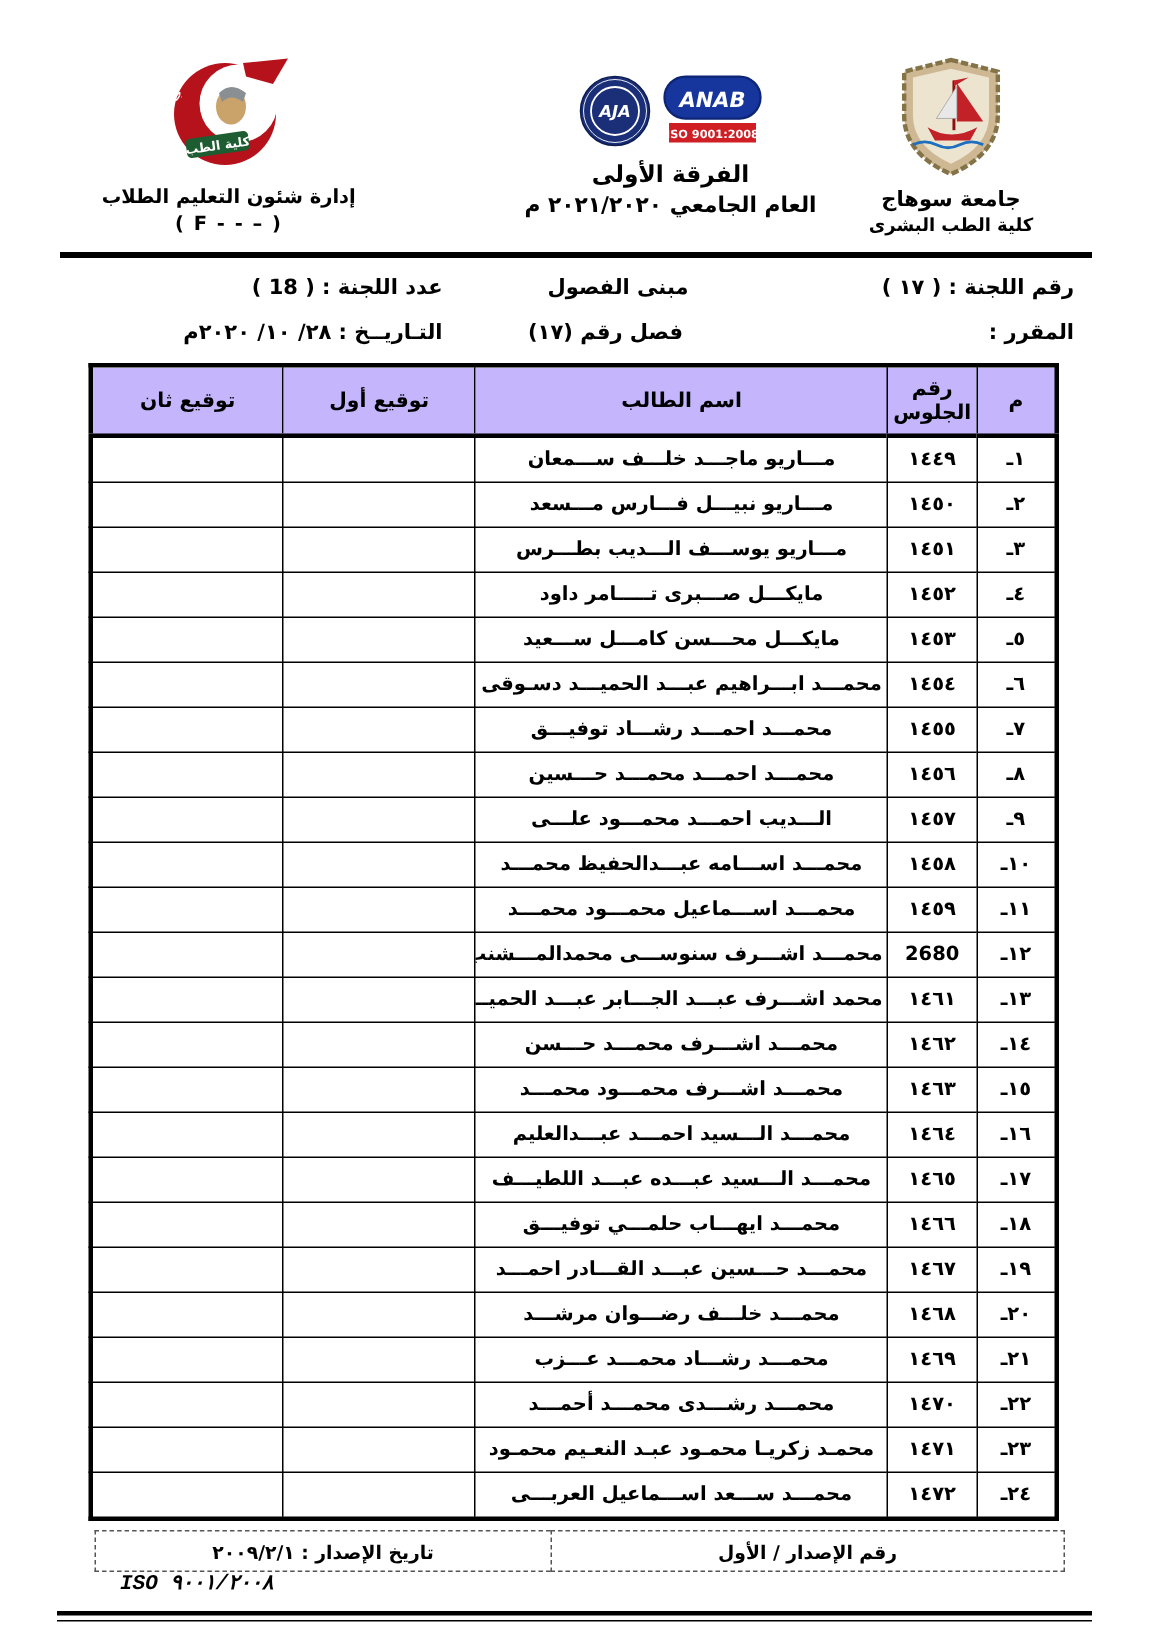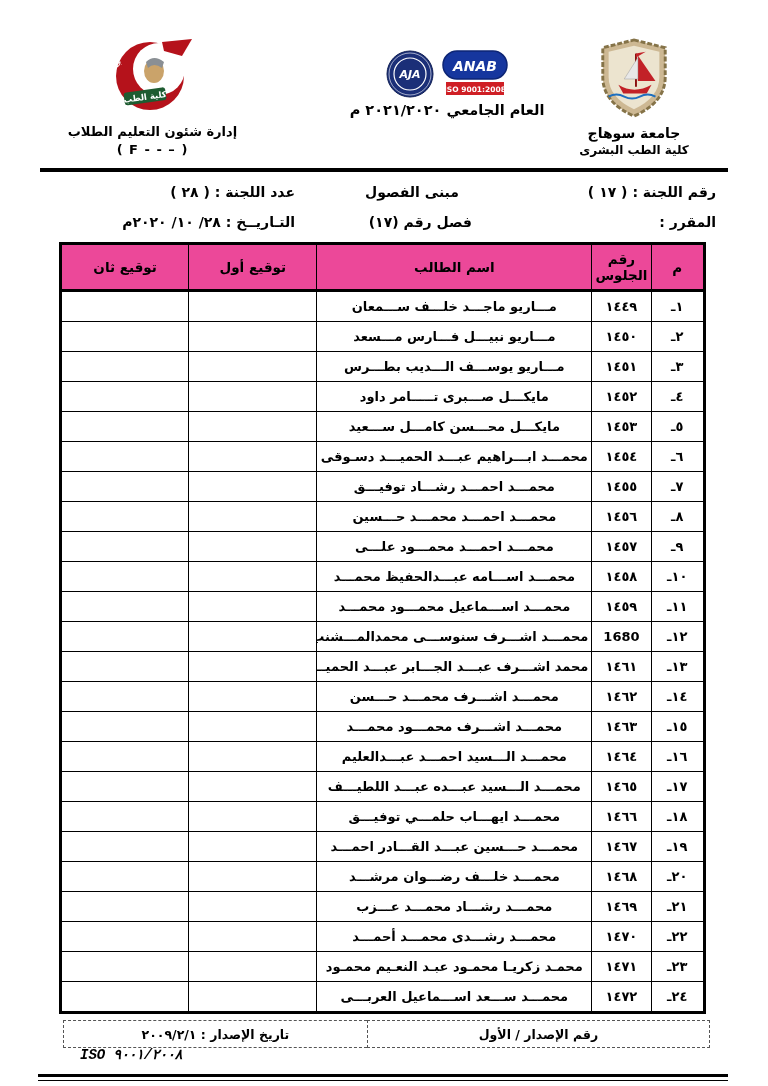--- a/index.html
+++ b/index.html
@@ -22,32 +22,32 @@
   .hdr-center .year{font-size:14.5px;margin-top:4px;}
   .hdr-left{position:absolute;top:38px;left:50px;width:205px;text-align:center;}
   .hdr-left .dept{font-size:13px;margin-top:4px;}
   .hdr-left .code{font-size:13px;direction:ltr;letter-spacing:1px;margin-top:3px;}
   .rule-top{position:absolute;top:168px;left:40px;width:688px;border-top:4px solid #000;}
   
   .info{position:absolute;font-size:14px;white-space:nowrap;}
   .i-committee{top:184px;right:52px;}
   .i-course{top:214px;right:52px;}
   .i-building{top:184px;left:352px;width:120px;text-align:center;}
-  .i-room{top:214px;left:352px;width:120px;text-align:right;}
+  .i-room{top:214px;left:352px;width:120px;text-align:left;}
   .i-count{top:184px;right:473px;}
   .i-date{top:214px;right:473px;margin-left:26px;}
   
   .tbl{
     position:absolute;top:242px;left:59px;width:647px;
     border-collapse:collapse;table-layout:fixed;
     border:3px solid #000;
   }
   .tbl th,.tbl td{border:1px solid #000;padding:0 3px;overflow:hidden;}
   .tbl thead th{
-    height:44px;background:#ec4899;font-size:13.5px;
+    height:44px;background:#c4b5fd;font-size:13.5px;
     border-bottom:3px solid #000;text-align:center;
   }
   .tbl tbody td{height:29px;font-size:13px;text-align:center;}
   .col-index{width:8.3%;}
   .col-seat{width:9.2%;}
   .col-name{width:42.7%;}
   .col-sig{width:19.9%;}
   .c-name{font-size:13px;white-space:nowrap;}
   
   .ftbl{
@@ -99,20 +99,21 @@
         <rect x="4" y="32" width="58" height="13" fill="#cf1f25"></rect>
         <text x="33" y="42" text-anchor="middle" font-size="7.5" font-weight="bold" fill="#ffffff">ISO 9001:2008</text>
       </svg>
       <svg width="48" height="48" viewBox="0 0 48 48" aria-hidden="true">
         <circle cx="24" cy="24" r="23" fill="#1b2f78" stroke="#0e1d52" stroke-width="1"></circle>
         <circle cx="24" cy="24" r="16" fill="none" stroke="#ffffff" stroke-width="1.2"></circle>
         <circle cx="24" cy="24" r="21" fill="none" stroke="#ffffff" stroke-width="0.6"></circle>
         <text x="24" y="28" text-anchor="middle" font-size="11" font-style="italic" font-weight="bold" fill="#ffffff">AJA</text>
       </svg>
     </div>
+    <div class="grade">الفرقة الأولى</div>
     <div class="year">العام الجامعي ٢٠٢١/٢٠٢٠ م</div>
   </div>
 
   <div class="hdr-left">
     <svg width="130" height="78" viewBox="0 0 130 78" aria-hidden="true">
       <circle cx="62" cy="38" r="34" fill="#b5121b"></circle>
       <circle cx="71" cy="31" r="26" fill="#ffffff"></circle>
       <path d="M74 4 L104 1 L94 18 L76 13 Z" fill="#b5121b"></path>
       <ellipse cx="66" cy="33" rx="10" ry="12" fill="#caa36a"></ellipse>
       <path d="M58 24 Q66 16 76 24 L74 30 Q66 24 60 30 Z" fill="#8a8f94"></path>
@@ -125,21 +126,21 @@
     <div class="dept">إدارة شئون التعليم الطلاب</div>
     <div class="code">( F -        -      –      )</div>
   </div>
 
   <div class="rule-top"></div>
 
   <span class="info i-committee">رقم اللجنة : ( ١٧ )</span>
   <span class="info i-course">المقرر :</span>
   <span class="info i-building">مبنى الفصول</span>
   <span class="info i-room">فصل رقم (١٧)</span>
-  <span class="info i-count">عدد اللجنة : ( ٢٨ )</span>
+  <span class="info i-count">عدد اللجنة : ( 18 )</span>
   <span class="info i-date">التـاريــخ : ٢٨/ ١٠/ ٢٠٢٠م</span>
 
   <table class="tbl">
     <colgroup>
       <col class="col-index">
         <col class="col-seat">
         <col class="col-name">
         <col class="col-sig">
         <col class="col-sig">
     </colgroup>
@@ -205,41 +206,41 @@
         <tr>
       <td>٨ـ</td>
       <td>١٤٥٦</td>
       <td class="c-name">محمـــد احمـــد محمـــد حـــسين</td>
       <td></td>
       <td></td>
     </tr>
         <tr>
       <td>٩ـ</td>
       <td>١٤٥٧</td>
-      <td class="c-name">محمـــد احمـــد محمـــود علـــى</td>
+      <td class="c-name">الـــديب احمـــد محمـــود علـــى</td>
       <td></td>
       <td></td>
     </tr>
         <tr>
       <td>١٠ـ</td>
       <td>١٤٥٨</td>
       <td class="c-name">محمـــد اســـامه عبـــدالحفيظ محمـــد</td>
       <td></td>
       <td></td>
     </tr>
         <tr>
       <td>١١ـ</td>
       <td>١٤٥٩</td>
       <td class="c-name">محمـــد اســـماعيل محمـــود محمـــد</td>
       <td></td>
       <td></td>
     </tr>
         <tr>
       <td>١٢ـ</td>
-      <td>1680</td>
+      <td>2680</td>
       <td class="c-name">محمـــد اشـــرف سنوســـى محمدالمـــشنب</td>
       <td></td>
       <td></td>
     </tr>
         <tr>
       <td>١٣ـ</td>
       <td>١٤٦١</td>
       <td class="c-name">محمد اشـــرف عبـــد الجـــابر عبـــد الحميـــد</td>
       <td></td>
       <td></td>

